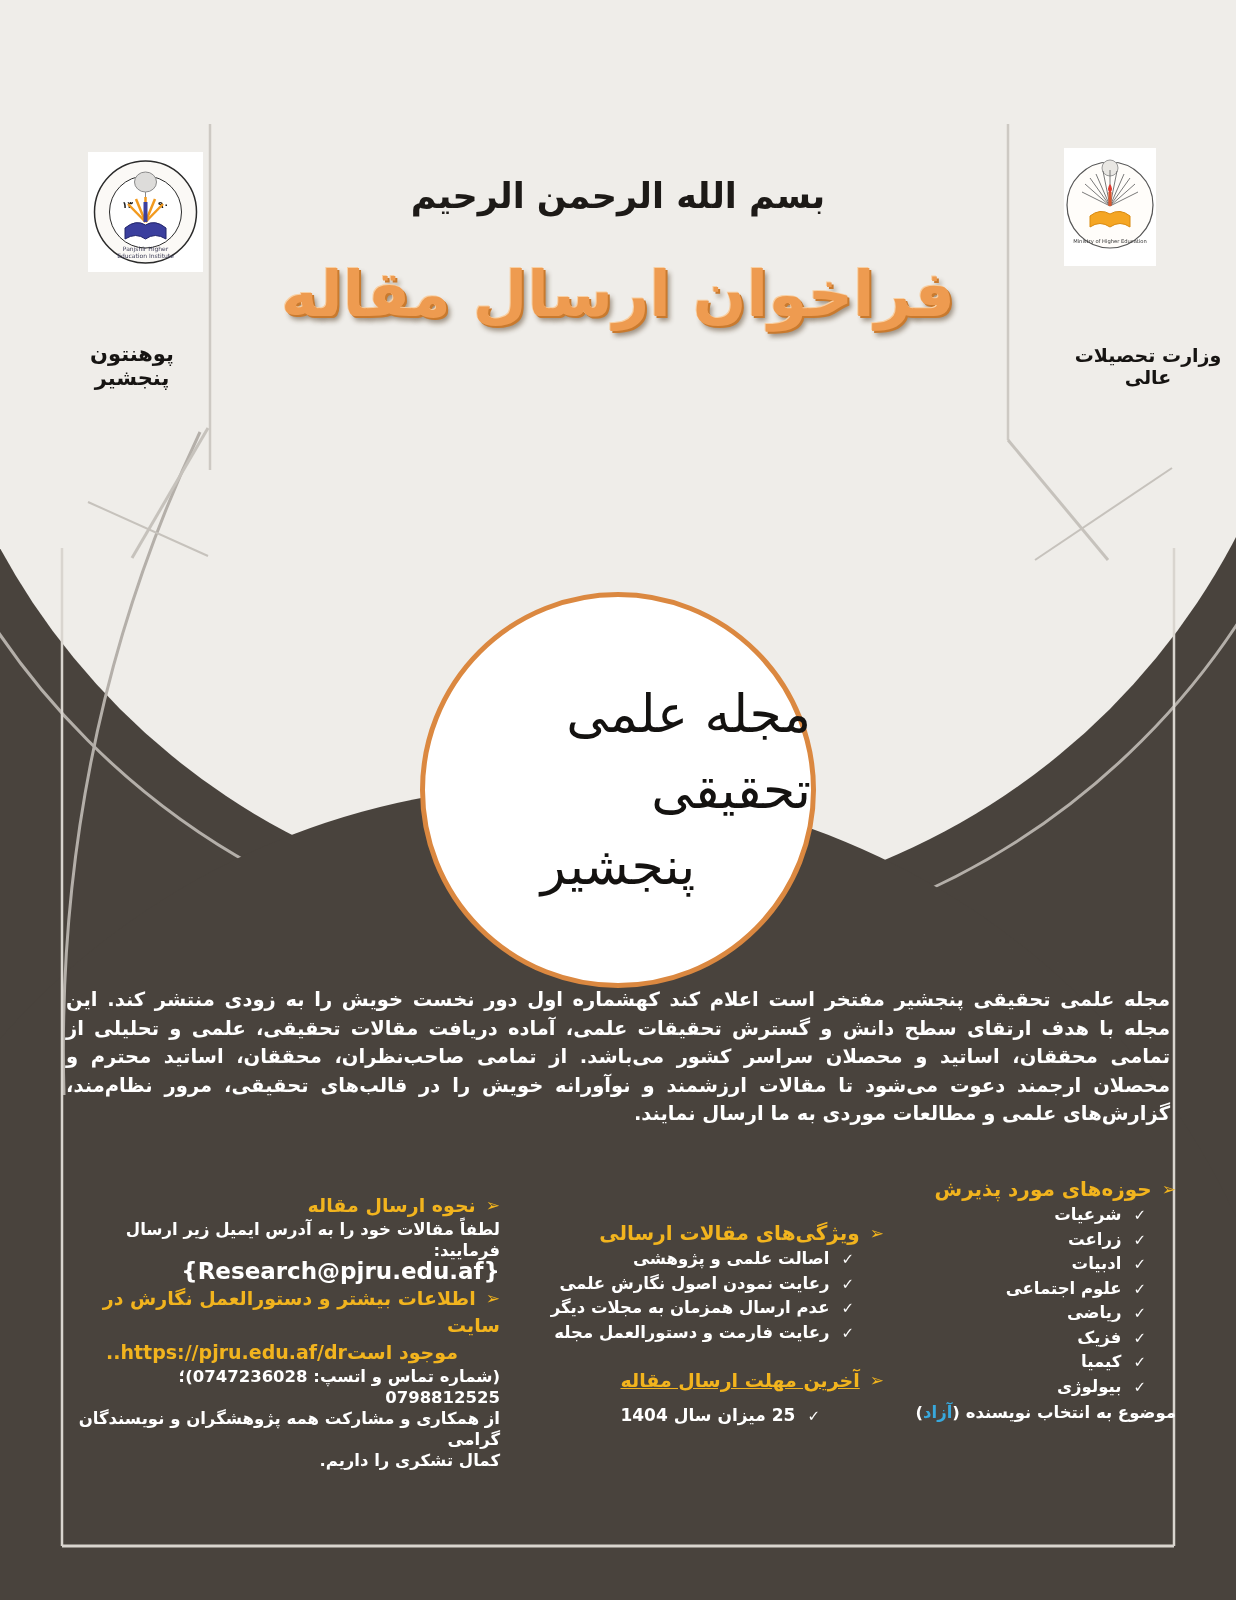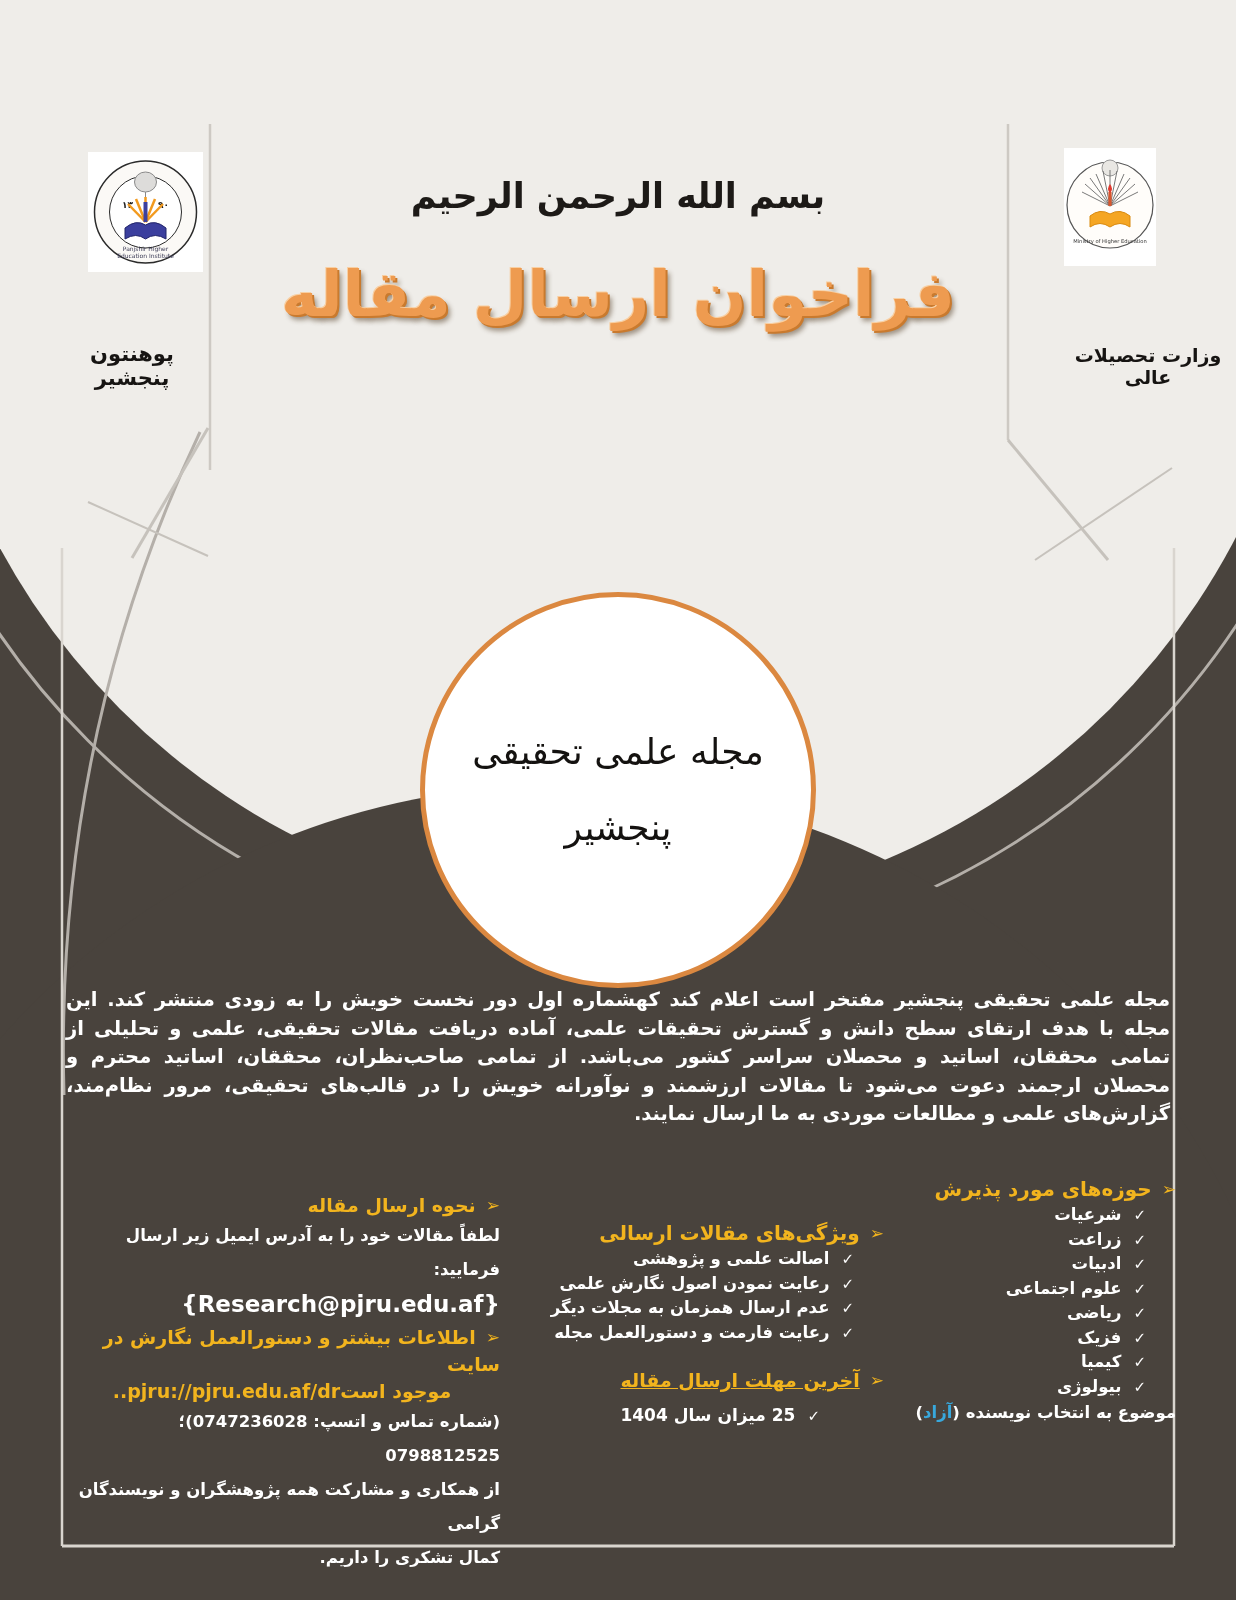--- a/index.html
+++ b/index.html
@@ -12,35 +12,35 @@
   .center{text-align:center;}
   .right{text-align:right;}
   .basmala{left:0;right:0;top:176px;font-size:35px;font-weight:bold;color:#1d1a17;text-align:center;}
   .big-title{left:0;right:0;top:258px;font-size:63px;font-weight:bold;text-align:center;
              color:#ee9b50;
              text-shadow:-1px -1px 0 #f8cfa2, 2px 2px 0 #c97a2e, 4px 5px 5px rgba(60,35,8,.45);}
   .org{font-weight:bold;color:#161412;}
   .badge{position:absolute;z-index:2;left:420px;top:592px;width:396px;height:396px;
          box-sizing:border-box;border:5px solid #db8840;border-radius:50%;background:#ffffff;
          display:flex;flex-direction:column;align-items:center;justify-content:center;}
-  .badge div{font-size:36px;color:#141210;line-height:76px;}
+  .badge div{font-size:52px;color:#141210;line-height:76px;}
   .intro{left:66px;top:986px;width:1104px;font-size:19.5px;font-weight:bold;color:#ffffff;
          line-height:28.5px;text-align:justify;}
   .col{color:#ffffff;font-weight:bold;}
   .sec-head{font-size:20px;font-weight:bold;color:#f2b41e;line-height:26px;}
   .arw{display:inline-block;margin-left:10px;font-size:17px;color:#f2b41e;transform:translateY(-1px);}
   .chk-item{font-size:16.5px;line-height:23.5px;padding-right:30px;}
   .chk{display:inline-block;margin-left:12px;font-size:15px;color:#ffffff;}
   .note{font-size:16.5px;line-height:24px;margin-top:2px;}
   .blue{color:#38a8dc;}
   .garbled{margin-top:6px;text-align:center;font-size:21px;font-weight:bold;color:#fef200;direction:ltr;}
   .garbled .arw2{display:inline-block;margin-left:14px;color:#f8d000;font-size:18px;}
   .deadline-head{margin-top:22px;}
   .date-item{margin-top:10px;padding-right:64px;}
-  .ln{font-size:16.5px;line-height:34px;padding-left:12px;}
+  .ln{font-size:16.5px;line-height:21px;padding-left:12px;}
   .email{font-size:23px;}
   .url-line{font-size:19px;color:#f2b41e;line-height:28px;}
   .small-cap{font-size:6px;fill:#3a3a55;}
 </style>
 </head>
 <body>
 
 <div class="page">
 
   <svg class="bg" width="1236" height="1600" viewBox="0 0 1236 1600">
@@ -160,20 +160,20 @@
   <div class="txt col rtl right" style="left:64px;top:1192px;width:436px;">
     <div class="sec-head" style="font-size:19px;padding-left:20px;">
       <span class="arw">➢</span><span>نحوه ارسال مقاله</span>
     </div>
     <div class="ln">لطفاً مقالات خود را به آدرس ایمیل زیر ارسال فرمایید:</div>
     <div class="ln email"><bdo dir="ltr">{Research@pjru.edu.af}</bdo></div>
     <div class="sec-head" style="font-size:19px;margin-top:3px;">
       <span class="arw">➢</span><span>اطلاعات بیشتر و دستورالعمل نگارش در سایت</span>
     </div>
     <div class="url-line center">
-      <span>موجود است</span><bdo dir="ltr">.pjru://pjru.edu.af/dr</bdo><span>.</span>
+      <span>موجود است</span><bdo dir="ltr">.https://pjru.edu.af/dr</bdo><span>.</span>
     </div>
     <div class="ln">(شماره تماس و اتسپ: 0747236028)؛ 0798812525</div>
     <div class="ln">از همکاری و مشارکت همه پژوهشگران و نویسندگان گرامی</div>
     <div class="ln">کمال تشکری را داریم.</div>
   </div>
 
 </div>
 
 </body></html>

